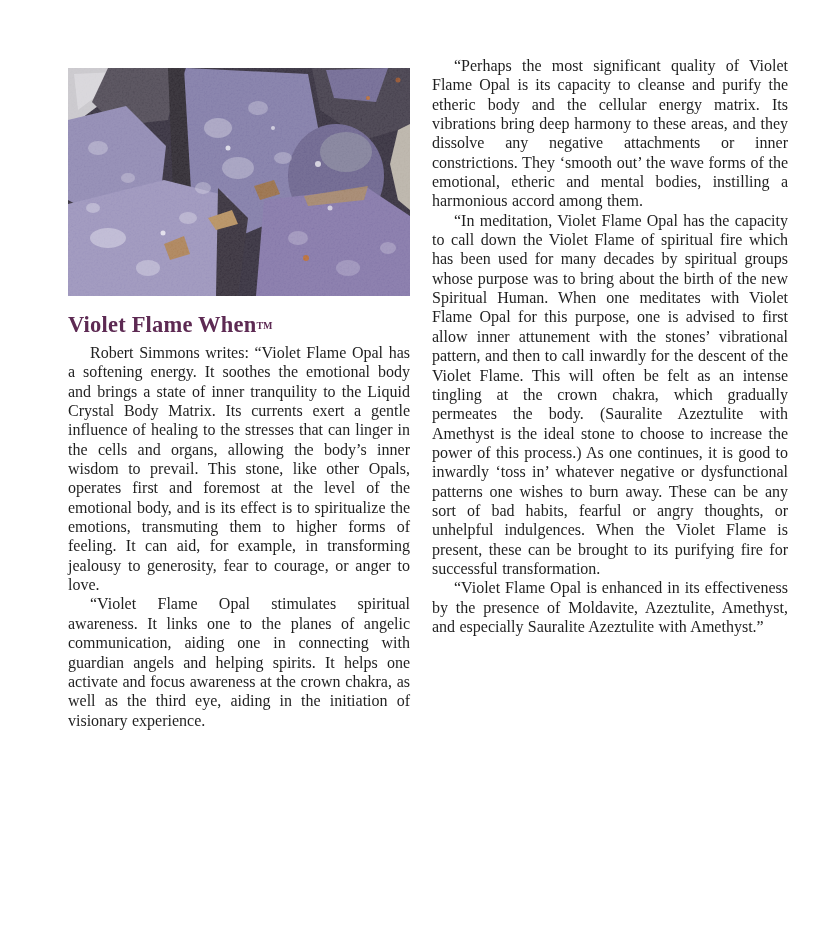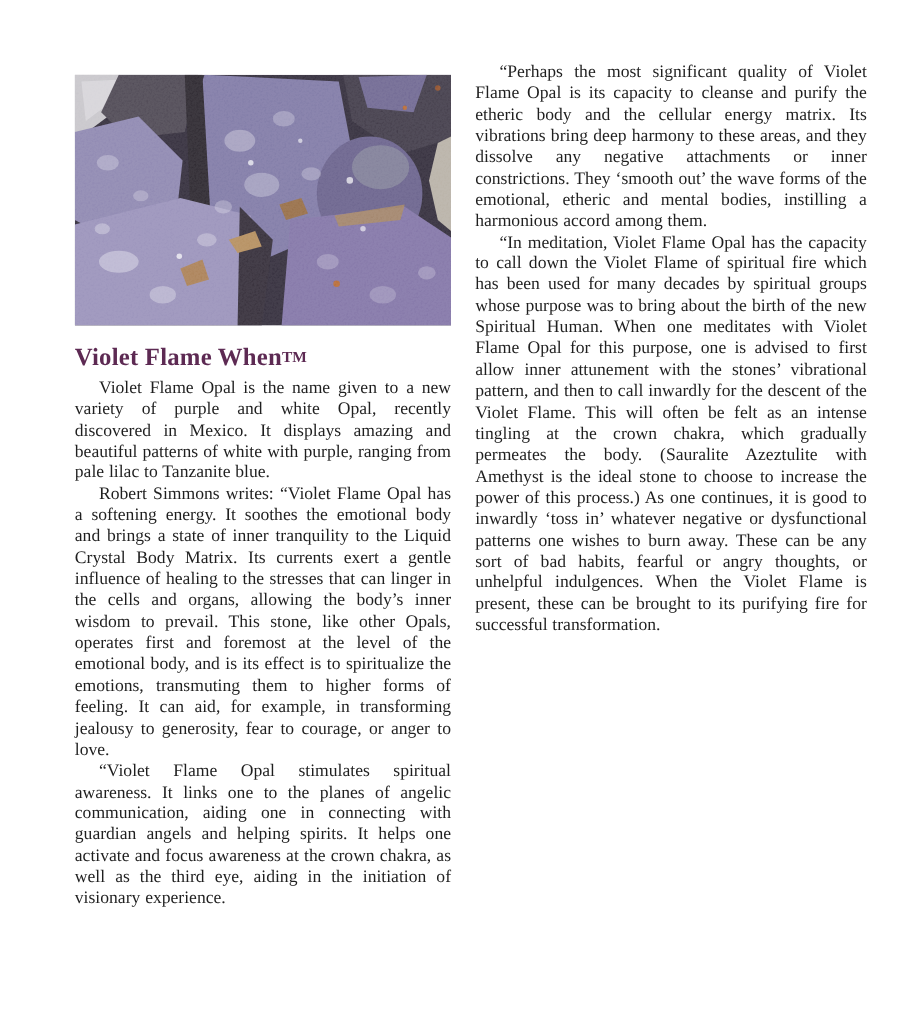--- a/index.html
+++ b/index.html
@@ -43,21 +43,21 @@
   .heading {
     margin: 16px 0 6px 0;
     font-size: 22.5px;
     line-height: 25px;
     font-weight: bold;
     color: #5d2a53;
     text-align: left;
     letter-spacing: 0.2px;
   }
   .heading .tm {
-    font-size: 14px;
+    font-size: 10px;
     font-weight: bold;
     vertical-align: top;
     position: relative;
     top: 1px;
     letter-spacing: 0;
   }
 </style>
 </head>
 <body>
 
@@ -131,23 +131,23 @@
         <circle cx="238" cy="190" r="3" fill="#b5652e"></circle>
         <circle cx="300" cy="30" r="2" fill="#b5652e"></circle>
         <circle cx="330" cy="12" r="2.5" fill="#8e4a24"></circle>
 
         <rect x="0" y="0" width="342" height="228" filter="url(#grain)" opacity="0.12"></rect>
       </svg>
     </figure>
 
     <h1 class="heading"><span>Violet Flame When</span><sup class="tm">TM</sup></h1>
 
-    <p>Violet Flame Opal is the name given to a new variety of purple and white Opal, recently discovered in Mexico. It displays amazing and beautiful patterns of white with purple, ranging from pale lilac to Tanzanite blue.</p>
     <p>Robert Simmons writes: “Violet Flame Opal has a softening energy. It soothes the emotional body and brings a state of inner tranquility to the Liquid Crystal Body Matrix. Its currents exert a gentle influence of healing to the stresses that can linger in the cells and organs, allowing the body’s inner wisdom to prevail. This stone, like other Opals, operates first and foremost at the level of the emotional body, and is its effect is to spiritualize the emotions, transmuting them to higher forms of feeling. It can aid, for example, in transforming jealousy to generosity, fear to courage, or anger to love.</p>
     <p>“Violet Flame Opal stimulates spiritual awareness. It links one to the planes of angelic communication, aiding one in connecting with guardian angels and helping spirits. It helps one activate and focus awareness at the crown chakra, as well as the third eye, aiding in the initiation of visionary experience.</p>
   </div>
 
   <div class="col col-right">
     <p>“Perhaps the most significant quality of Violet Flame Opal is its capacity to cleanse and purify the etheric body and the cellular energy matrix. Its vibrations bring deep harmony to these areas, and they dissolve any negative attachments or inner constrictions. They ‘smooth out’ the wave forms of the emotional, etheric and mental bodies, instilling a harmonious accord among them.</p>
     <p>“In meditation, Violet Flame Opal has the capacity to call down the Violet Flame of spiritual fire which has been used for many decades by spiritual groups whose purpose was to bring about the birth of the new Spiritual Human. When one meditates with Violet Flame Opal for this purpose, one is advised to first allow inner attunement with the stones’ vibrational pattern, and then to call inwardly for the descent of the Violet Flame. This will often be felt as an intense tingling at the crown chakra, which gradually permeates the body. (Sauralite Azeztulite with Amethyst is the ideal stone to choose to increase the power of this process.) As one continues, it is good to inwardly ‘toss in’ whatever negative or dysfunctional patterns one wishes to burn away. These can be any sort of bad habits, fearful or angry thoughts, or unhelpful indulgences. When the Violet Flame is present, these can be brought to its purifying fire for successful transformation.</p>
+    <p>“Violet Flame Opal is enhanced in its effectiveness by the presence of Moldavite, Azeztulite, Amethyst, and especially Sauralite Azeztulite with Amethyst.”</p>
   </div>
 
 </div>
 
 </body></html>

